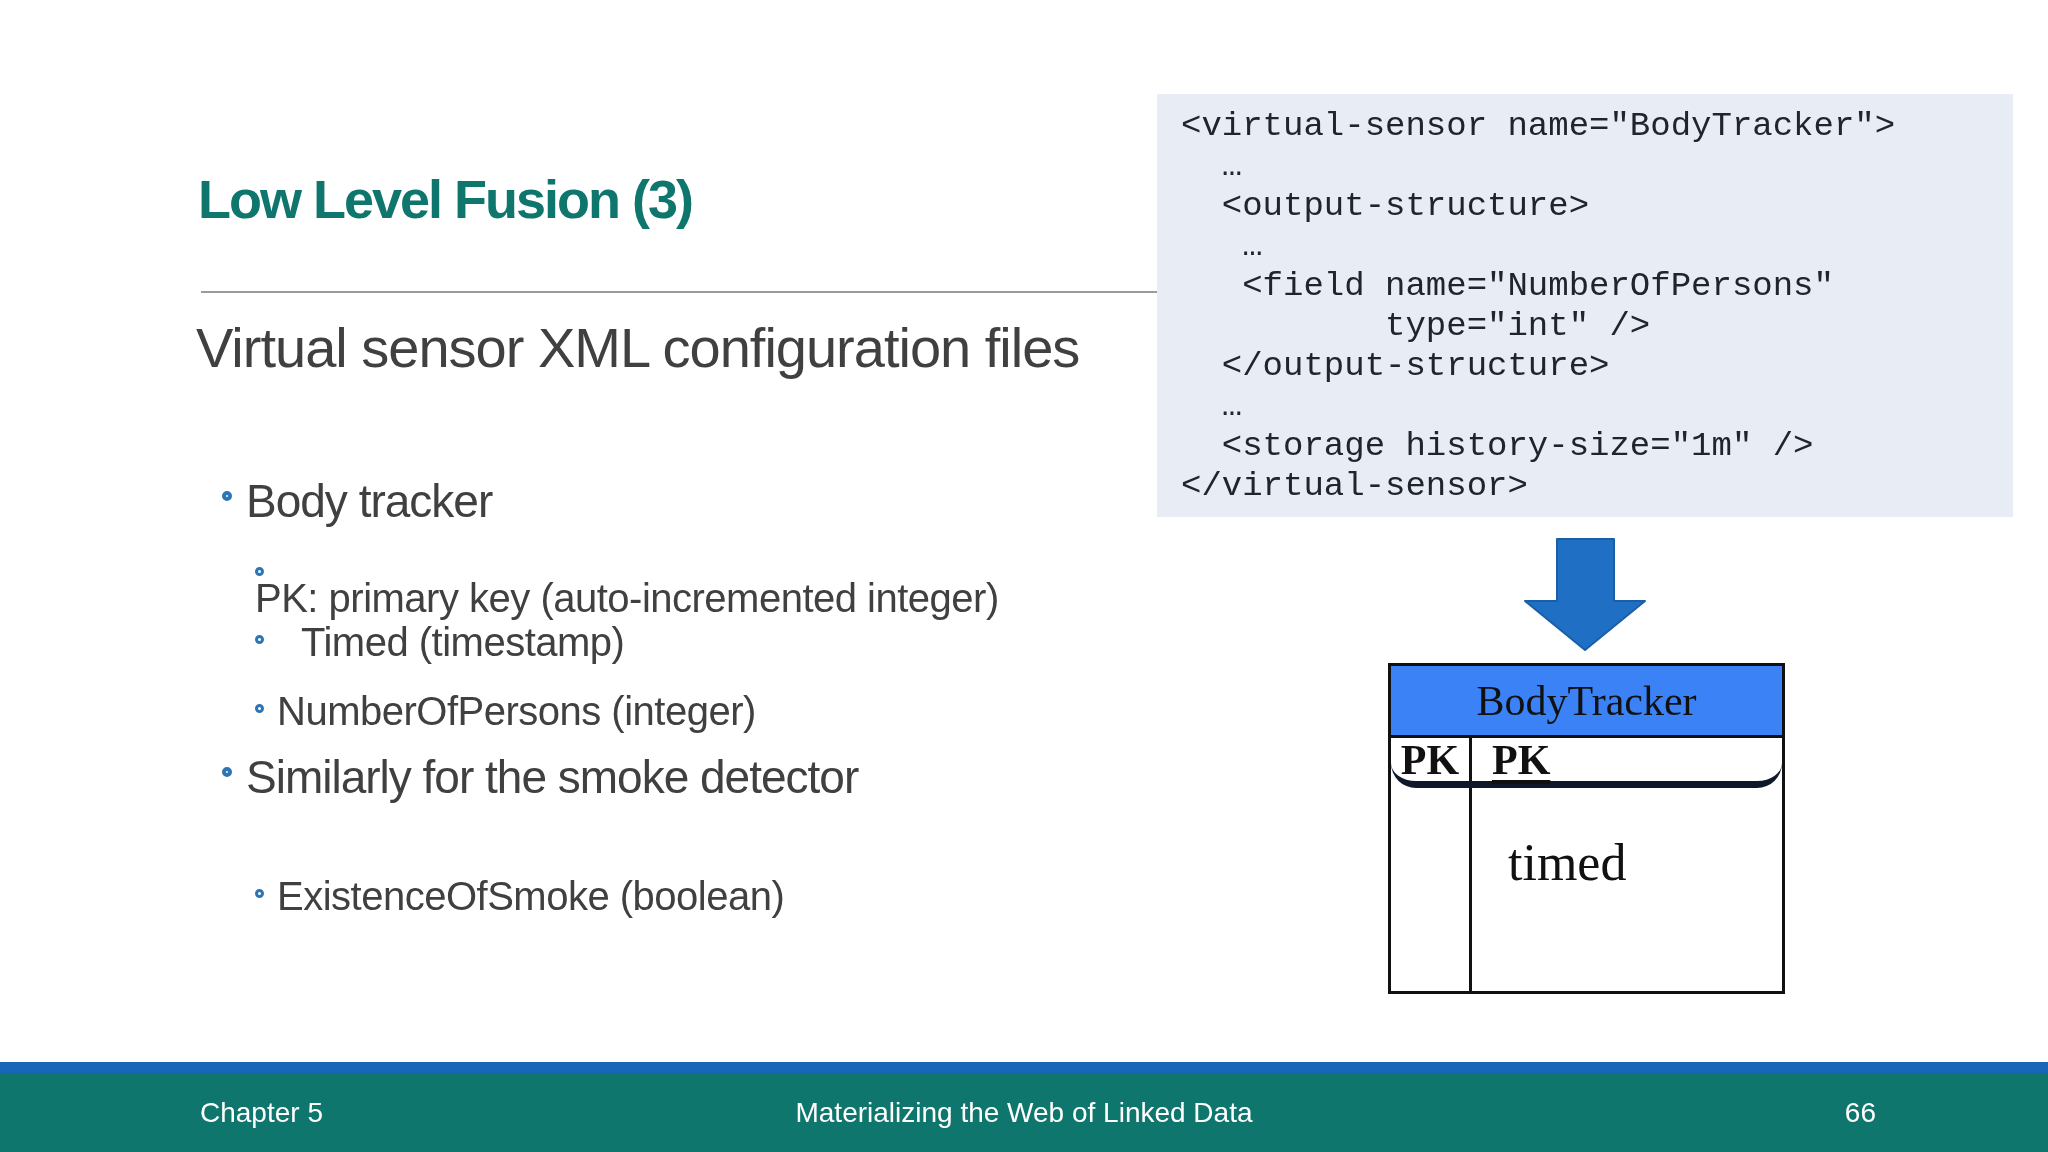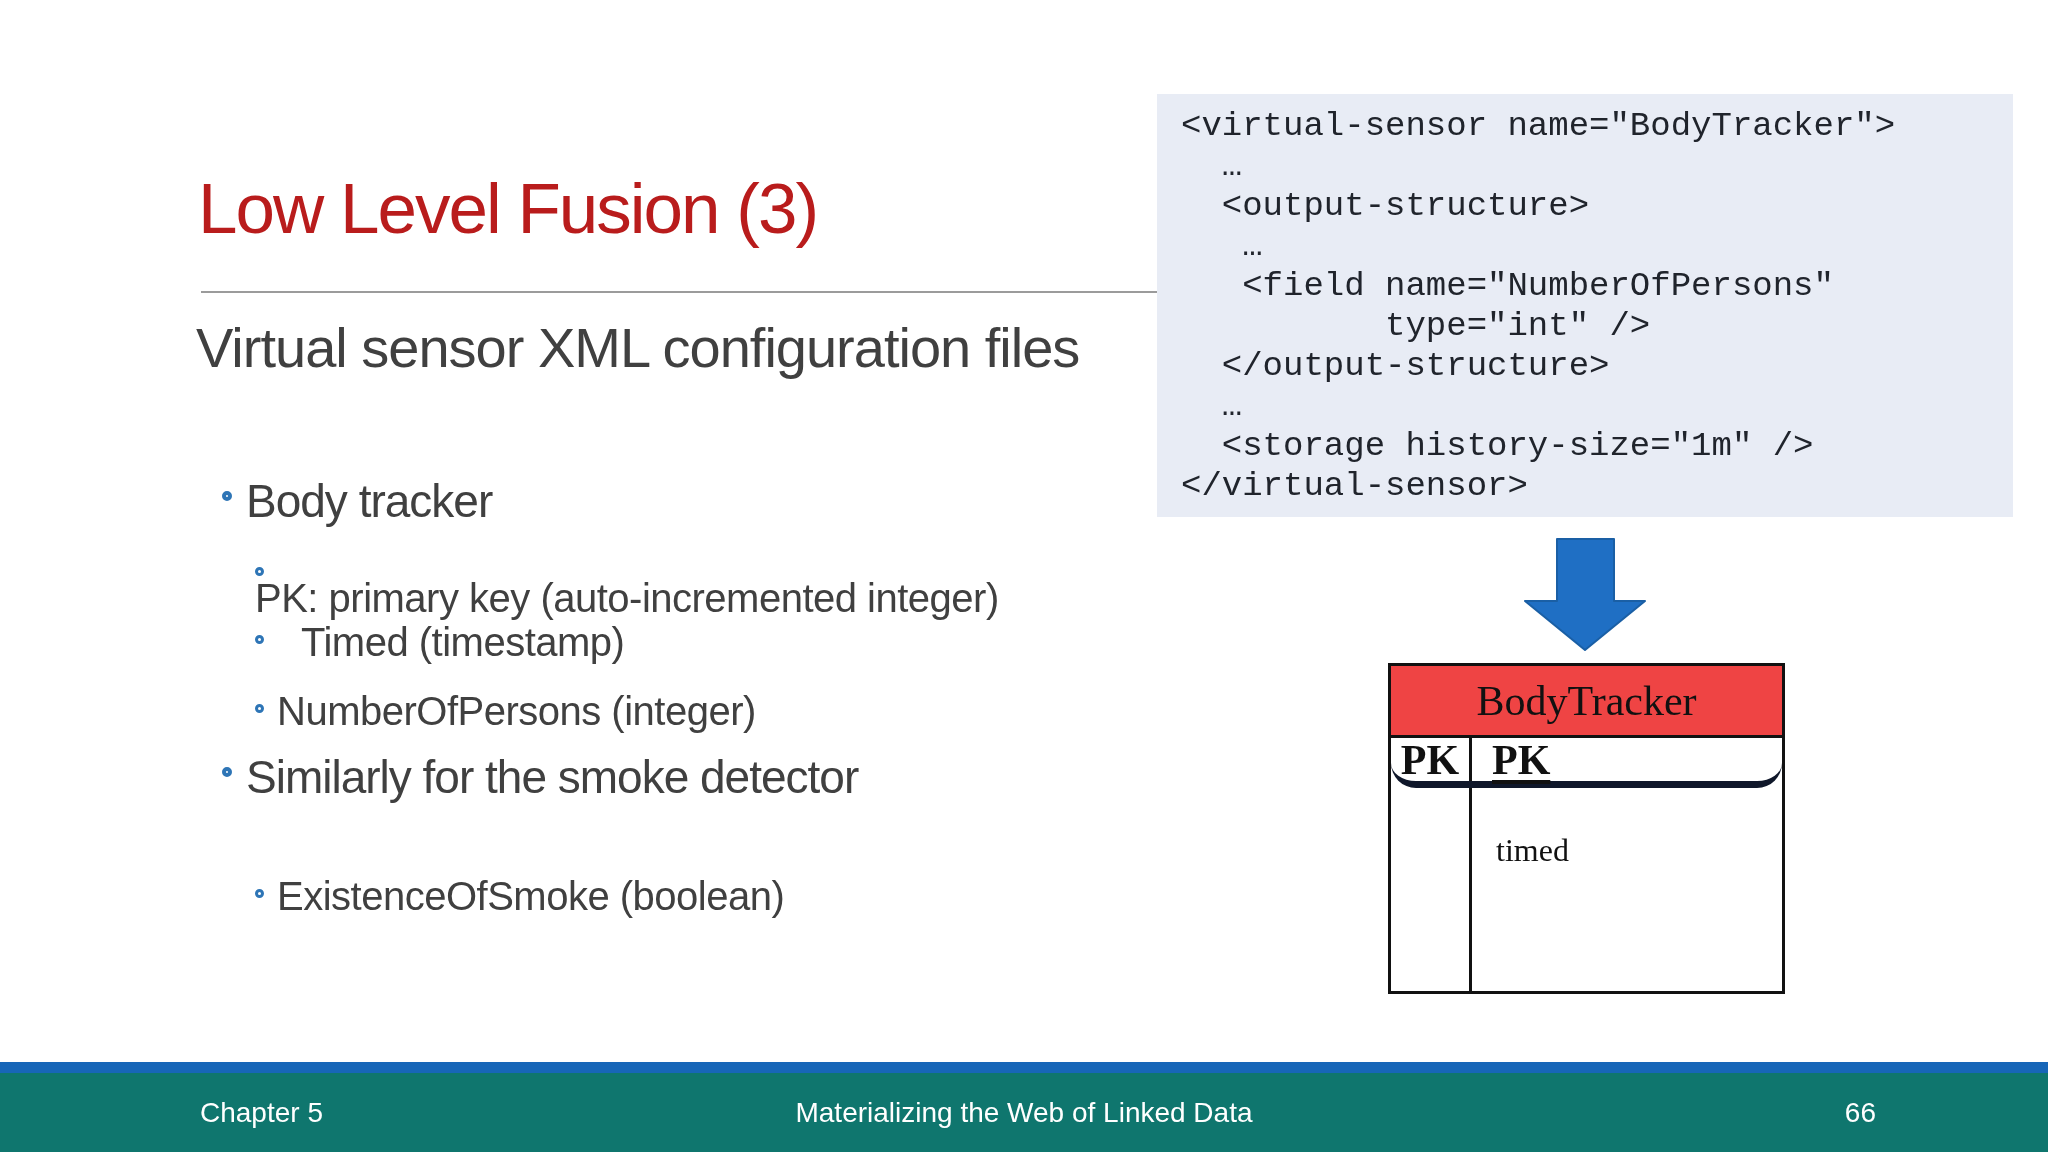--- a/index.html
+++ b/index.html
@@ -10,24 +10,24 @@
     font-family: "Liberation Sans", sans-serif;
     color: #404040;
     overflow: hidden;
   }
 
   
   .title {
     position: absolute;
     left: 198px; top: 168px;
     width: 960px;
-    font-size: 71px;
-    font-weight: 400;
+    font-size: 54px;
+    font-weight: 700;
     letter-spacing: -2px;
-    color: #b91c1c;
+    color: #0f766e;
     white-space: nowrap;
   }
   .title-divider {
     position: absolute;
     left: 201px; top: 291px;
     width: 956px; height: 2px;
     background: #9b9b9b;
   }
 
   
@@ -89,21 +89,21 @@
     width: 397px; height: 331px;
     border: 3px solid #111111;
     font-family: "Liberation Serif", serif;
     color: #111111;
     background: #ffffff;
     display: flex;
     flex-direction: column;
   }
   .bt-header {
     height: 72px;
-    background: #ef4444;
+    background: #3b82f6;
     border-bottom: 3px solid #111111;
     display: flex; align-items: center; justify-content: center;
     font-size: 42px;
   }
   .bt-pk-row {
     height: 50px;
     border-bottom: 7px solid #0f172a;
     display: flex;
     border-radius: 27px;
   }
@@ -117,22 +117,22 @@
     flex: 1;
     display: flex; align-items: center;
     padding-left: 20px;
     font-size: 42px; font-weight: bold;
   }
   .bt-pk-right .u { text-decoration: underline; text-decoration-thickness: 4px; text-underline-offset: 6px; }
   .bt-body-row { flex: 1; display: flex; }
   .bt-body-left { width: 81px; border-right: 3px solid #111111; }
   .bt-body-right {
     flex: 1;
-    padding: 42px 0 0 24px;
-    font-size: 32px;
+    padding: 42px 0 0 36px;
+    font-size: 52px;
     line-height: 1.25;
   }
 
   
   .footer-strip {
     position: absolute;
     left: 0; top: 1062px;
     width: 2048px; height: 11px;
     background: #1766b8;
   }

